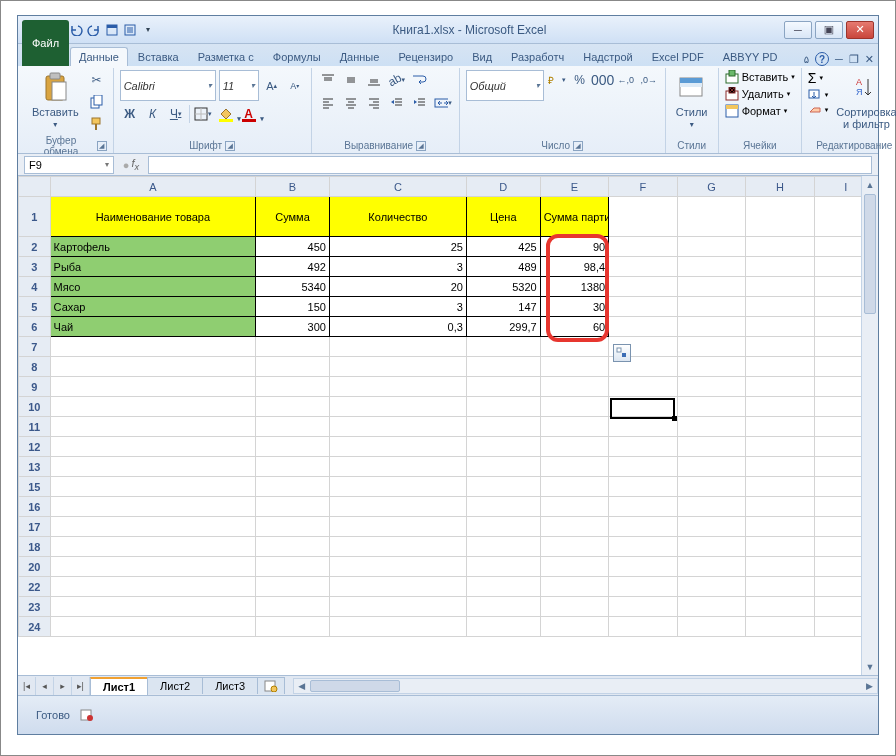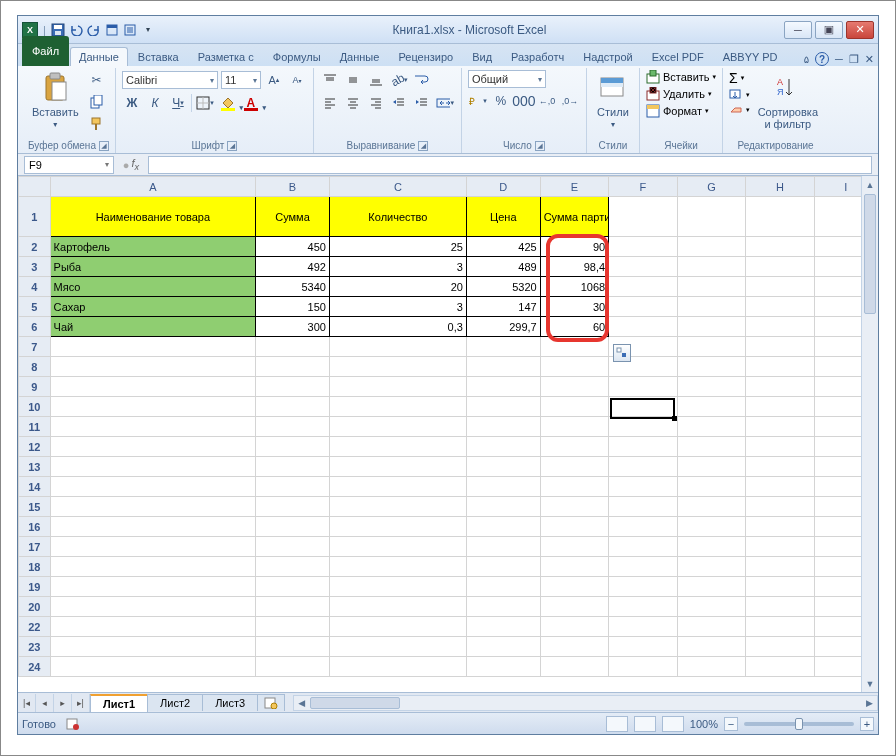--- a/index.html
+++ b/index.html
@@ -11,36 +11,36 @@
   .qat { display:flex; align-items:center; gap:4px; }
   .qat .xl { width:16px; height:16px; background:#217346; color:#fff; font-size:9px; display:flex; align-items:center; justify-content:center; border:1px solid #155239; font-weight:bold;}
   .qat .ico { width:14px; height:14px; display:flex; align-items:center; justify-content:center; color:#345; }
   .qat .sep { width:5px; text-align:center; color:#7a93af; }
   .title { flex:1; text-align:center; color:#3b5a82; font-size:12px;}
   .winbtns { display:flex; gap:3px;}
   .wbtn { width:28px; height:18px; border:1px solid #8aa4c2; background:linear-gradient(#f4f9ff,#d9e6f6); border-radius:2px; display:flex; align-items:center; justify-content:center; color:#445;}
   .wbtn.close { background:linear-gradient(#e67a70,#c9463c); border-color:#9c342c; color:#fff;}
   
   .tabsrow { height:22px; display:flex; align-items:flex-end; padding:0 4px; background:linear-gradient(#d7e4f3,#cde0f4); gap:1px;}
-  .filetab { background:#1e6032; color:#fff; padding:9px 10px; border-radius:3px 3px 0 0; font-size:11px;}
+  .filetab { background:#1e6032; color:#fff; padding:17px 10px; border-radius:3px 3px 0 0; font-size:11px;}
   .rtab { padding:3px 8px; font-size:11px; color:#3b5a82; border:1px solid transparent; border-bottom:none; border-radius:3px 3px 0 0;}
   .rtab.active { background:#f4f8fc; border-color:#a8bdd6; color:#3b5a82;}
   .tabsrow .right { margin-left:auto; display:flex; align-items:center; gap:6px; color:#3b5a82;}
   .helpcirc { width:14px; height:14px; border:1px solid #2a5ca8; border-radius:50%; display:flex; align-items:center; justify-content:center; color:#2a5ca8; font-size:10px; font-weight:bold;}
   
   .ribbon { height:88px; background:linear-gradient(#f4f8fc,#e6eef8); border-bottom:1px solid #a8bdd6; display:flex; padding:2px 4px 0;}
   .group { border-right:1px solid #c3d3e6; padding:2px 6px 0; display:flex; flex-direction:column; }
   .group .gbody { flex:1; display:flex; align-items:flex-start; gap:4px;}
   .group .glabel { font-size:10px; color:#5a7595; text-align:center; padding:1px 0 2px; display:flex; justify-content:center; align-items:center; gap:3px;}
   .dlg { width:10px;height:10px;border:1px solid #8aa4c2; font-size:7px; display:flex; align-items:center; justify-content:center; color:#5a7595;}
   .bigbtn { display:flex; flex-direction:column; align-items:center; gap:2px; padding:2px 4px; color:#3b5a82;}
   .bigbtn .ic { width:32px; height:32px; display:flex; align-items:center; justify-content:center;}
   .smallstack { display:flex; flex-direction:column; gap:2px;}
   .smallstack > div, .row { display:flex; align-items:center; gap:3px;}
-  .combo { height:18px; border:1px solid #a8bdd6; background:#fff; display:flex; align-items:center; padding:7px 3px; font-size:11px; color:#333;}
+  .combo { height:31px; border:1px solid #a8bdd6; background:#fff; display:flex; align-items:center; padding:7px 3px; font-size:11px; color:#333;font-style:italic;}
   .combo .dd { margin-left:auto; color:#5a7595; font-size:8px;}
   .ibtn { width:20px; height:20px; border:1px solid transparent; display:flex; align-items:center; justify-content:center; color:#3b5a82; font-size:12px; border-radius:2px;}
   .paintA { position:relative; font-weight:bold;}
   .underbar { position:absolute; bottom:1px; left:2px; right:2px; height:3px;}
   
   .fbar { height:22px; background:#e9eef5; border-bottom:1px solid #a8bdd6; display:flex; align-items:center; padding:2px 6px; gap:4px;}
   .namebox { width:90px; height:18px; border:1px solid #a8bdd6; background:#fff; display:flex; align-items:center; padding:0 4px; font-size:11px;}
   .namebox .dd { margin-left:auto; font-size:8px; color:#777;}
   .fxico { width:26px; display:flex; align-items:center; justify-content:center; gap:2px; color:#666; font-style:italic;}
   .formula { flex:1; height:18px; border:1px solid #a8bdd6; background:#fff;}
@@ -65,21 +65,21 @@
   .tabstrip { height:20px; background:#e1e8f2; border-top:1px solid #a8bdd6; display:flex; align-items:center;}
   .navset { display:flex; border-right:1px solid #a8bdd6;}
   .navset div { width:18px; height:18px; display:flex; align-items:center; justify-content:center; color:#555; font-size:9px; border-right:1px solid #c3d3e6;}
   .stab { padding:2px 12px; background:#fff; border:1px solid #a8bdd6; border-bottom:none; font-size:11px; margin-left:-1px;}
   .stab.active { background:#fff; font-weight:bold; border-top:2px solid #f0a030;}
   .stab.inact { background:#dbe5f1;}
   .hscroll { flex:1; margin-left:8px; height:16px; background:#e9eef5; border:1px solid #c3d3e6; position:relative;}
   .hscroll .thumb { position:absolute; top:1px; bottom:1px; left:16px; width:90px; background:#cfd9e8; border:1px solid #a8bdd6; border-radius:2px;}
   .hscroll .arr { position:absolute; top:0; bottom:0; width:15px; display:flex; align-items:center; justify-content:center; font-size:9px; color:#5a7595;}
   
-  .status { height:22px; background:linear-gradient(#e4ecf6,#cfdcee); border-top:1px solid #a8bdd6; display:flex; align-items:center; padding:0 4px; font-size:11px; color:#3b5a82;}
+  .status { height:39px; background:linear-gradient(#e4ecf6,#cfdcee); border-top:1px solid #a8bdd6; display:flex; align-items:center; padding:0 18px; font-size:11px; color:#3b5a82;}
   .status .right { margin-left:auto; display:flex; align-items:center; gap:6px;}
   .viewbtn { width:22px; height:16px; border:1px solid #a8bdd6; background:#f4f8fc;}
   .zoomslider { width:110px; height:4px; background:#a8bdd6; position:relative; border-radius:2px;}
   .zoomslider .zthumb { position:absolute; left:50%; top:-4px; width:8px; height:12px; background:#f4f8fc; border:1px solid #7a93af; border-radius:2px; transform:translateX(-50%);}
   .zoomslider .ztick { position:absolute; left:50%; top:-2px; width:1px; height:8px; background:#7a93af;}
   .zbtn { width:14px; height:14px; border:1px solid #a8bdd6; display:flex; align-items:center; justify-content:center; background:#f4f8fc;}
   svg { display:block;}
 </style>
 </head>
 <body>
@@ -325,21 +325,21 @@
               </div>
         </div>
       </div>
       <div class="glabel">
             <span>Выравнивание</span>
             <div class="dlg">◢</div>
           </div>
     </div>
 
     <div class="group">
-      <div class="gbody" style="flex-direction:column; gap:3px;text-align:center;">
+      <div class="gbody" style="flex-direction:row; gap:3px;text-align:center;">
         <div class="combo" style="width:78px;">
               <span>Общий</span>
               <span class="dd">▾</span>
             </div>
         <div class="row">
           <div class="ibtn">
                 <svg width="14" height="14">
                   <text x="0" y="11" font-size="10" fill="#b08000">₽</text>
                 </svg>
                 <span style="font-size:7px;">▾</span>
@@ -522,21 +522,21 @@
               <td></td>
               <td></td>
               <td></td>
             </tr>
             <tr>
               <th class="rowh">4</th>
               <td class="namecell">Мясо</td>
               <td class="datacell">5340</td>
               <td class="datacell">20</td>
               <td class="datacell">5320</td>
-              <td class="datacell">1068</td>
+              <td class="datacell">1380</td>
               <td></td>
               <td></td>
               <td></td>
               <td></td>
             </tr>
             <tr>
               <th class="rowh">5</th>
               <td class="namecell">Сахар</td>
               <td class="datacell">150</td>
               <td class="datacell">3</td>
@@ -637,32 +637,20 @@
               <td></td>
               <td></td>
               <td></td>
               <td></td>
               <td></td>
               <td></td>
               <td></td>
               <td></td>
             </tr>
             <tr>
-              <th class="rowh">14</th>
-              <td></td>
-              <td></td>
-              <td></td>
-              <td></td>
-              <td></td>
-              <td></td>
-              <td></td>
-              <td></td>
-              <td></td>
-            </tr>
-            <tr>
               <th class="rowh">15</th>
               <td></td>
               <td></td>
               <td></td>
               <td></td>
               <td></td>
               <td></td>
               <td></td>
               <td></td>
               <td></td>
@@ -686,32 +674,20 @@
               <td></td>
               <td></td>
               <td></td>
               <td></td>
               <td></td>
               <td></td>
               <td></td>
             </tr>
             <tr>
               <th class="rowh">18</th>
-              <td></td>
-              <td></td>
-              <td></td>
-              <td></td>
-              <td></td>
-              <td></td>
-              <td></td>
-              <td></td>
-              <td></td>
-            </tr>
-            <tr>
-              <th class="rowh">19</th>
               <td></td>
               <td></td>
               <td></td>
               <td></td>
               <td></td>
               <td></td>
               <td></td>
               <td></td>
               <td></td>
             </tr>
@@ -809,28 +785,16 @@
   </div>
 
   <div class="status">
     <span>Готово</span>
     <span style="margin-left:10px;">
           <svg width="14" height="14">
             <rect x="1" y="2" width="10" height="10" fill="#fff" stroke="#888"></rect>
             <circle cx="10" cy="10" r="3" fill="#c33"></circle>
           </svg>
         </span>
-    <div class="right">
-      <div class="viewbtn"></div>
-      <div class="viewbtn"></div>
-      <div class="viewbtn"></div>
-      <span>100%</span>
-      <div class="zbtn">−</div>
-      <div class="zoomslider">
-            <div class="ztick"></div>
-            <div class="zthumb"></div>
-          </div>
-      <div class="zbtn">+</div>
-    </div>
   </div>
 
 </div>
 </div>
 
 </body></html>

